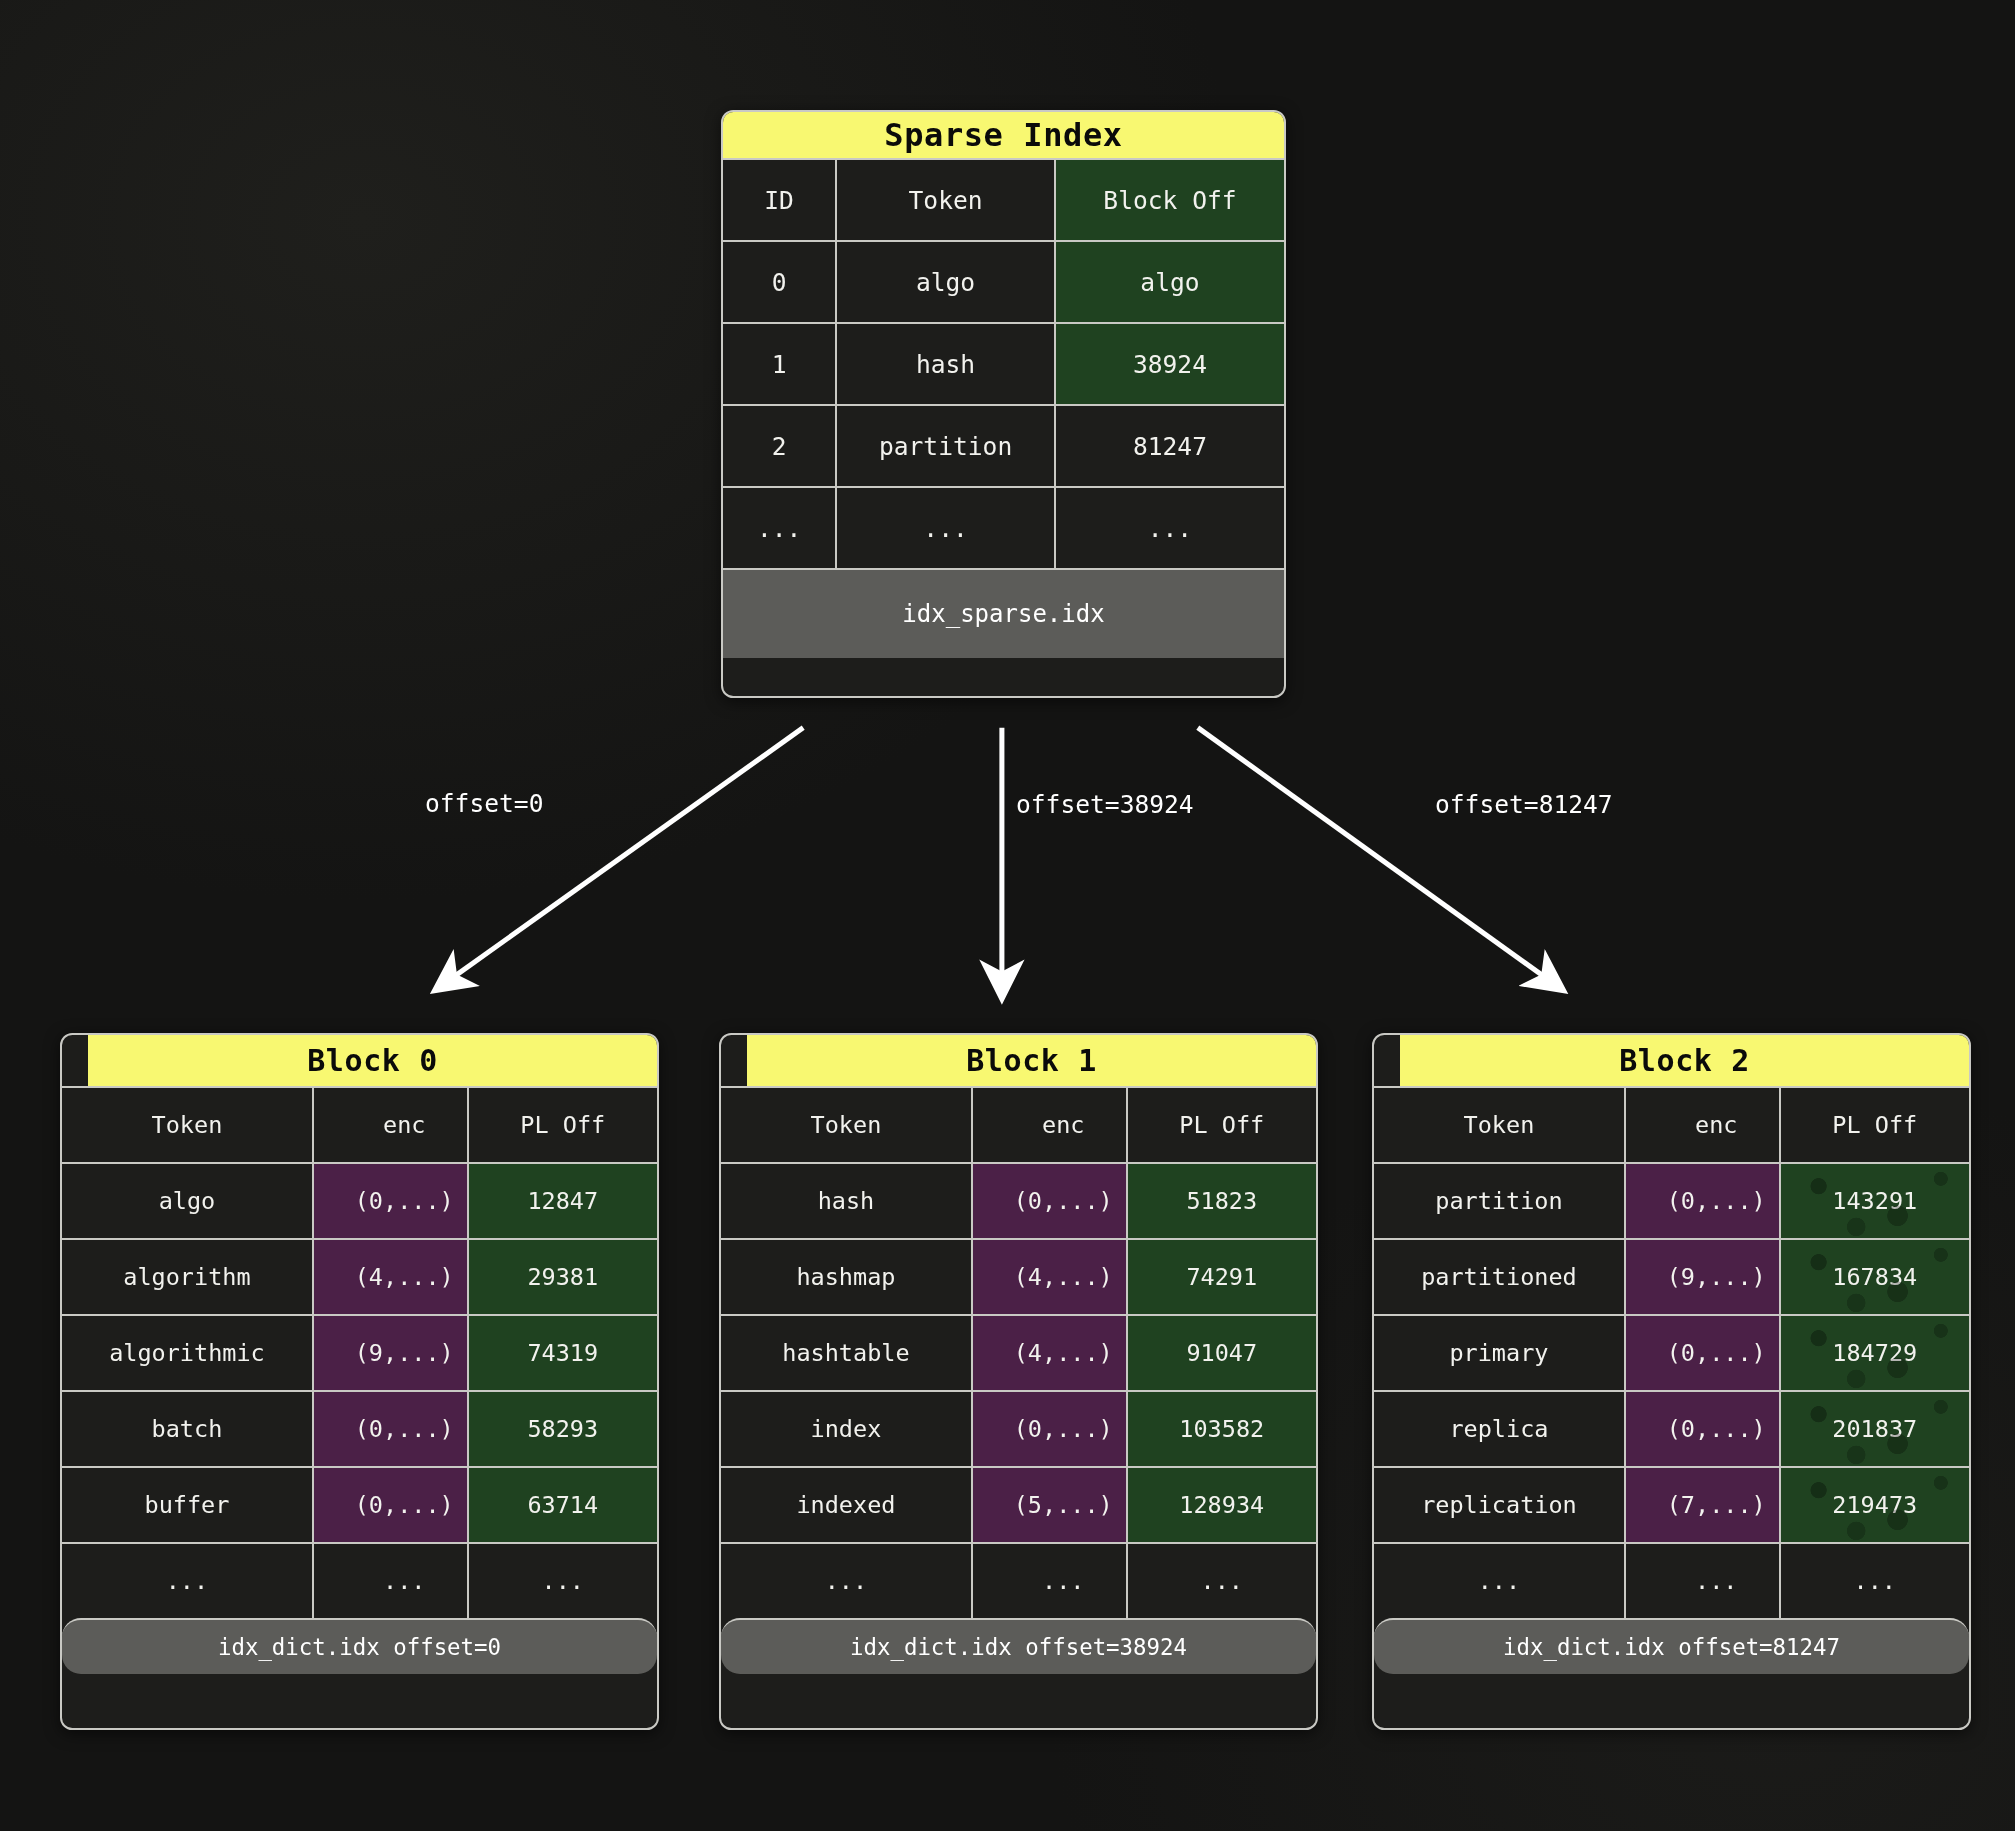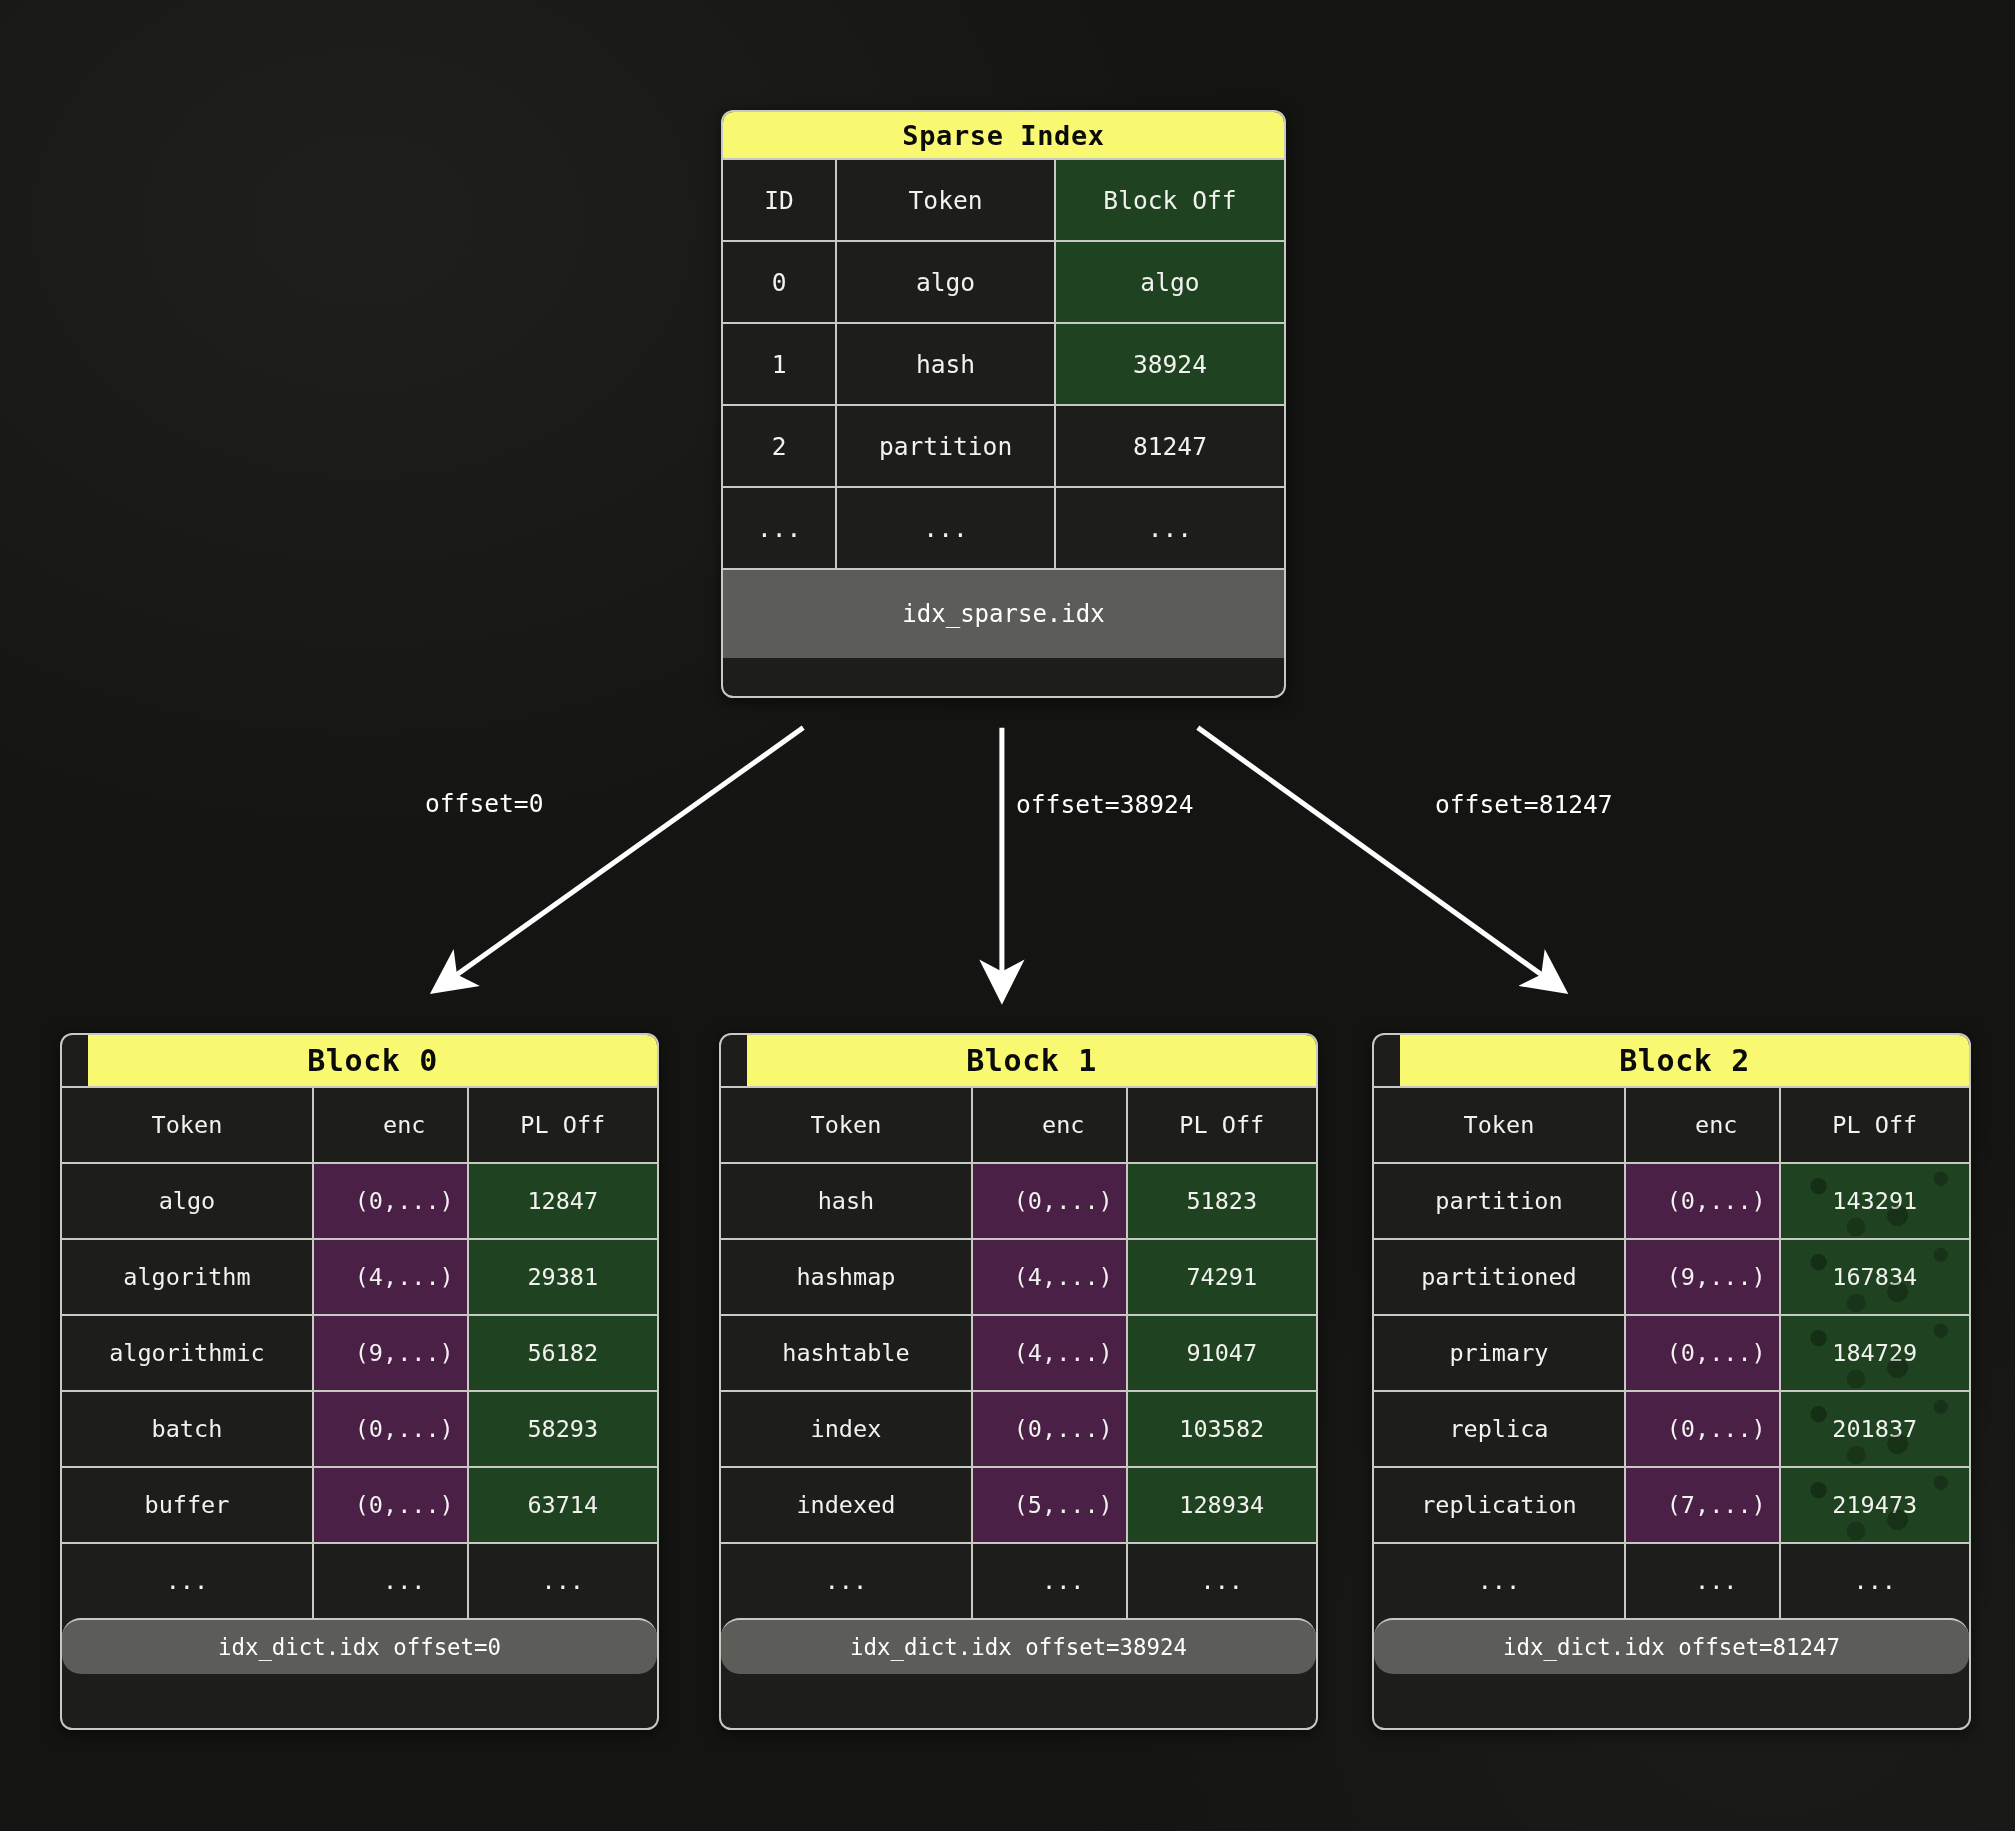--- a/index.html
+++ b/index.html
@@ -49,21 +49,21 @@
     border-left:2.2px solid #c9c9c4;
     overflow:hidden;
     white-space:nowrap;
   }
   .cell:first-child{ border-left:none; }
   .green{ background:#1f4220; }
   .purple{ background:#4b2047; }
 
   
   #sparse{ left:721px; top:110px; width:565px; height:588px; }
-  #sparse .p-title{ height:46px; font-size:27px; }
+  #sparse .p-title{ height:46px; font-size:32px; }
   #sparse .row{ height:82px; }
   #sparse .cell{ font-size:24.6px; }
   #sparse .c-id{ width:20%; }
   #sparse .c-tok{ width:39%; }
   #sparse .c-off{ width:41%; }
   #sparse .p-foot{ height:90px; font-size:24px; }
 
   
   .blk{ top:1033px; width:599px; height:697px; }
   #blk0{ left:60px; }
@@ -179,21 +179,21 @@
 
       <div class="row">
         <div class="cell c-tok">algorithm</div>
         <div class="cell c-enc purple">(4,...)</div>
         <div class="cell c-pl green">29381</div>
       </div>
 
       <div class="row">
         <div class="cell c-tok">algorithmic</div>
         <div class="cell c-enc purple">(9,...)</div>
-        <div class="cell c-pl green">56182</div>
+        <div class="cell c-pl green">74319</div>
       </div>
 
       <div class="row">
         <div class="cell c-tok">batch</div>
         <div class="cell c-enc purple">(0,...)</div>
         <div class="cell c-pl green">58293</div>
       </div>
 
       <div class="row">
         <div class="cell c-tok">buffer</div>

